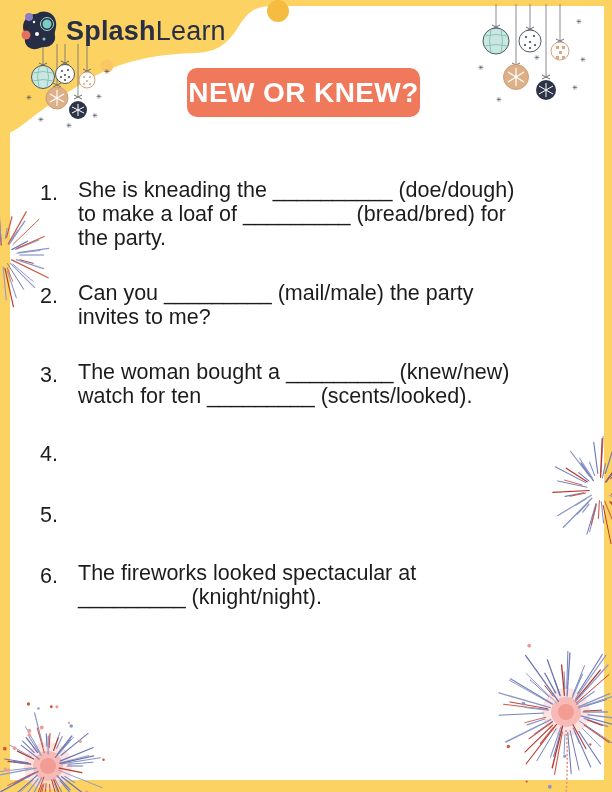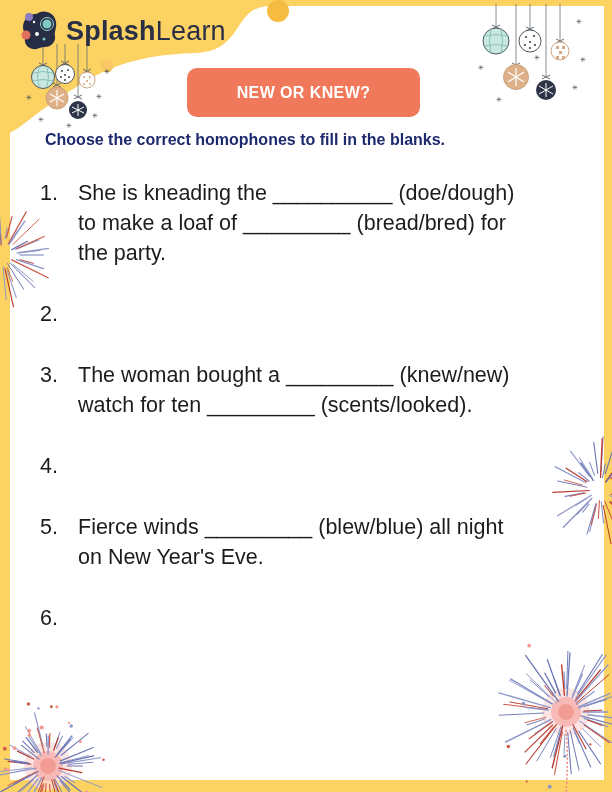--- a/index.html
+++ b/index.html
@@ -16,31 +16,31 @@
   #blob-svg{position:absolute;left:0;top:0;z-index:3;}
   
   #logo{position:absolute;left:20px;top:10px;z-index:6;display:flex;align-items:center;}
   #logo-text{font-size:27px;color:#292f45;margin-left:6px;letter-spacing:.2px;}
   #logo-text .b{font-weight:bold;}
   
   #banner{
     position:absolute;left:187px;top:68px;width:233px;height:49px;z-index:6;
     background:#f0795b;border-radius:10px;display:flex;align-items:center;justify-content:center;
   }
-  #banner span{color:#ffffff;font-weight:bold;font-size:16px;letter-spacing:.4px;}
+  #banner span{color:#ffffff;font-weight:bold;font-size:28px;letter-spacing:.4px;}
   
   #instruction{
     position:absolute;left:45px;top:131px;z-index:6;
     color:#1d2a6e;font-weight:bold;font-size:16px;
   }
   
   #questions{position:absolute;left:40px;top:178px;width:520px;z-index:5;}
   .q{display:flex;margin-bottom:31px;color:#1c1c1c;}
   .q .num{width:24px;margin-right:14px;font-size:21.5px;line-height:30px;}
-  .q .txt{font-size:21.5px;line-height:30px;white-space:pre-line;}
+  .q .txt{font-size:21.5px;line-height:24px;white-space:pre-line;}
   
   .deco{position:absolute;z-index:4;}
   .fw{position:absolute;z-index:7;}
 </style>
 </head>
 <body>
 
 <div id="page">
 
   <div class="edge" id="edge-left"></div>
@@ -64,21 +64,20 @@
       <circle cx="24" cy="29" r="1.5" fill="#7ecbc3"></circle>
       <circle cx="14" cy="12" r="1.2" fill="#ffffff"></circle>
     </svg>
     <div id="logo-text"><span class="b">Splash</span><span>Learn</span></div>
   </div>
 
   <div id="banner">
     <span>NEW OR KNEW?</span>
   </div>
 
-  <div id="instruction">Choose the correct homophones to fill in the blanks.</div>
 
   <svg class="deco" style="left:20px;top:44px;" width="100" height="88" viewBox="0 0 100 88">
     <g stroke="#6b6f75" stroke-width="0.8" fill="none">
       <line x1="23" y1="0" x2="23" y2="20"></line>
       <line x1="45" y1="0" x2="45" y2="18"></line>
       <line x1="67" y1="0" x2="67" y2="26"></line>
       <line x1="37" y1="0" x2="37" y2="40"></line>
       <line x1="58" y1="0" x2="58" y2="52"></line>
     </g>
     <g stroke="#5a5e66" stroke-width="0.9" fill="none">
@@ -179,36 +178,38 @@
 
   <div id="questions">
     <div class="q">
       <div class="num">1.</div>
       <div class="txt">She is kneading the __________ (doe/dough)
 to make a loaf of _________ (bread/bred) for
 the party.</div>
     </div>
     <div class="q">
       <div class="num">2.</div>
+      <div class="txt">Can you _________ (mail/male) the party
+invites to me?</div>
     </div>
     <div class="q">
       <div class="num">3.</div>
       <div class="txt">The woman bought a _________ (knew/new)
 watch for ten _________ (scents/looked).</div>
     </div>
     <div class="q">
       <div class="num">4.</div>
     </div>
     <div class="q">
       <div class="num">5.</div>
-      <div class="txt">Fierce winds _________ (blew/blue) all night
-on New Year's Eve.</div>
     </div>
     <div class="q">
       <div class="num">6.</div>
+      <div class="txt">The fireworks looked spectacular at
+_________ (knight/night).</div>
     </div>
   </div>
 
   <svg class="fw" style="left:-58px;top:197px;" width="120" height="120">
       <line x1="78.00389864243407" y1="58.00024661965887" x2="101.42966350190463" y2="58.00056750872035" stroke="#7580bd" stroke-width="1.2039944182634328" stroke-linecap="round"></line>
       <line x1="77.96382474898543" y1="62.77671673898663" x2="91.3116084504351" y2="66.32599328370958" stroke="#b8372b" stroke-width="0.9446576057209902" stroke-linecap="round"></line>
       <line x1="74.35989610696444" y1="62.69170049997554" x2="101.47712642622074" y2="71.55150854448522" stroke="#8d96c8" stroke-width="1.337113010760915" stroke-linecap="round"></line>
       <line x1="69.76406453404896" y1="62.80825950165231" x2="106.19024249882355" y2="80.7461290945088" stroke="#cd5a47" stroke-width="1.3700580395153064" stroke-linecap="round"></line>
       <line x1="70.98952939770052" y1="67.33049826877415" x2="91.1079455721979" y2="84.4117435608522" stroke="#8d96c8" stroke-width="0.9670638513132296" stroke-linecap="round"></line>
       <line x1="68.2309899009936" y1="66.22563622572487" x2="92.72172536948904" y2="90.70044220744313" stroke="#8d96c8" stroke-width="1.0069672781075198" stroke-linecap="round"></line>

